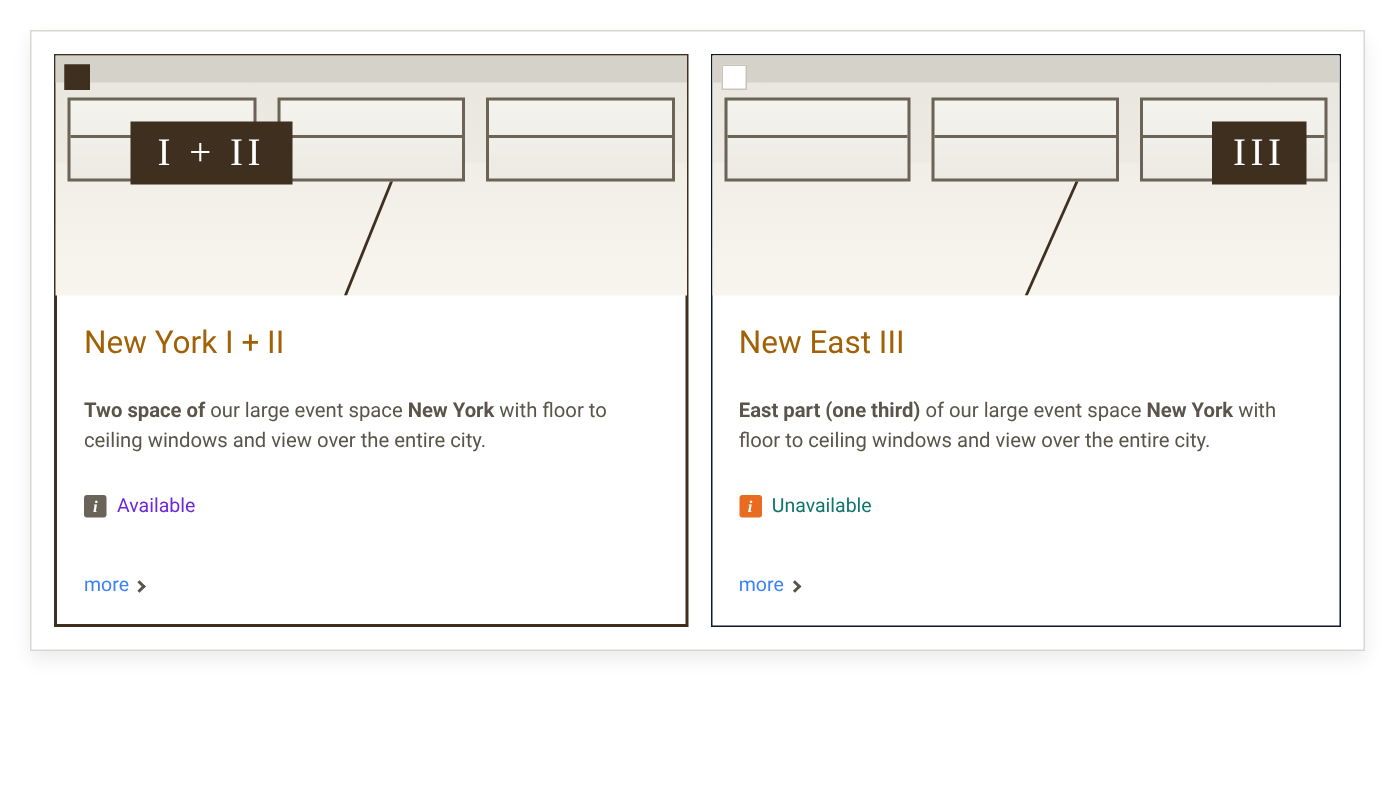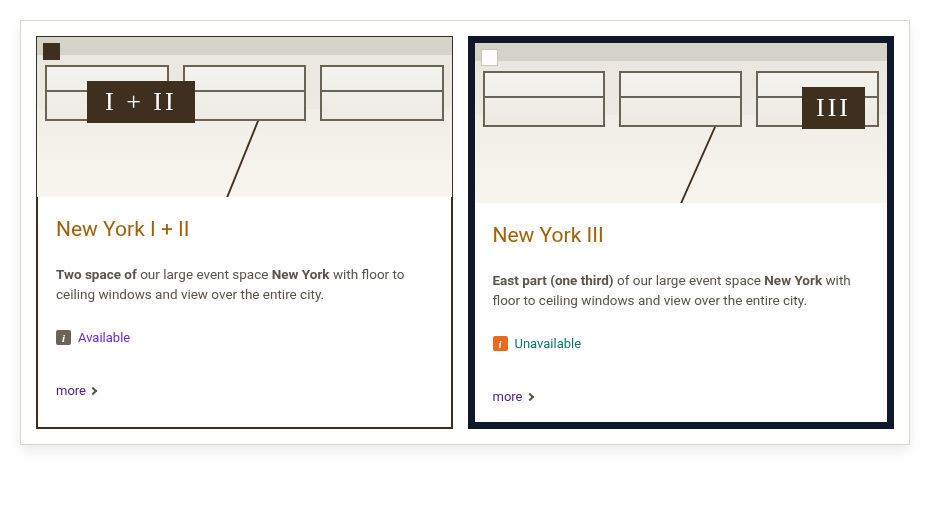--- a/index.html
+++ b/index.html
@@ -20,21 +20,21 @@
       border: 1px solid #d8d8d0;
       padding: 15px;
       display: flex;
       gap: 15px;
       box-shadow: 0 6px 12px rgba(0,0,0,0.08);
       background: #fff;
       justify-content: flex-end;
     }
     .card {
       flex: 1;
-      border: 7px solid #0f172a;
+      border: 1px solid #0f172a;
       background: #fff;
     }
     .card.selected {
       border: 2px solid #3e2f1f;
     }
     .card-image {
       position: relative;
       height: 160px;
       overflow: hidden;
       background: linear-gradient(to bottom, #e8e6df 0%, #eceae3 45%, #f0eee7 45%, #f7f5ee 100%);
@@ -167,21 +167,21 @@
     .status.unavailable .status-icon {
       background: #e86b1f;
     }
     .status.unavailable .status-text {
       color: #0f766e;
     }
     .more-link {
       display: flex;
       align-items: center;
       gap: 4px;
-      color: #4c1d95;
+      color: #3b82f6;
       font-size: 13px;
       cursor: pointer;
     }
     .chevron {
       display: inline-block;
       width: 6px;
       height: 6px;
       border-right: 2px solid #5a554a;
       border-bottom: 2px solid #5a554a;
       transform: rotate(-45deg);
@@ -226,21 +226,21 @@
       <div class="windows-row">
         <div class="win"></div>
         <div class="win"></div>
         <div class="win"></div>
       </div>
       <div class="divider-line d3"></div>
       <div class="room-label right">III</div>
       <div class="checkbox-mark"></div>
     </div>
     <div class="card-body">
-      <h2 class="card-title">New York III</h2>
+      <h2 class="card-title">New East III</h2>
       <p class="card-desc">
         <b>East part (one third)</b><span> of our large event space </span><b>New York</b><span> with floor to ceiling windows and view over the entire city.</span>
       </p>
       <div class="status unavailable">
         <span class="status-icon">i</span>
         <span class="status-text">Unavailable</span>
       </div>
       <div class="more-link">
         <span>more</span>
         <span class="chevron"></span>

